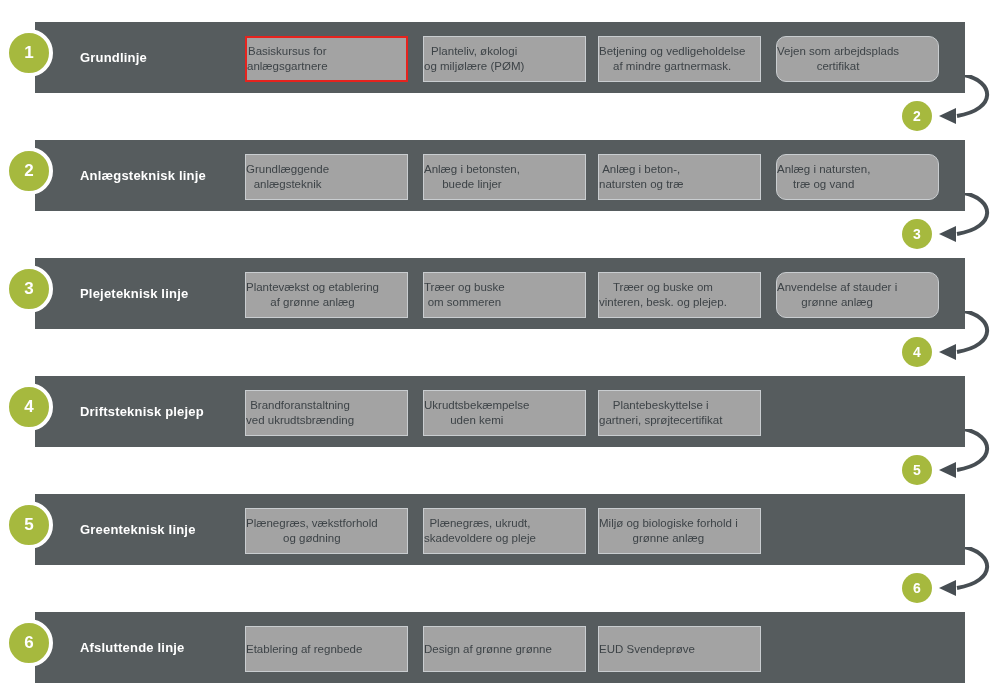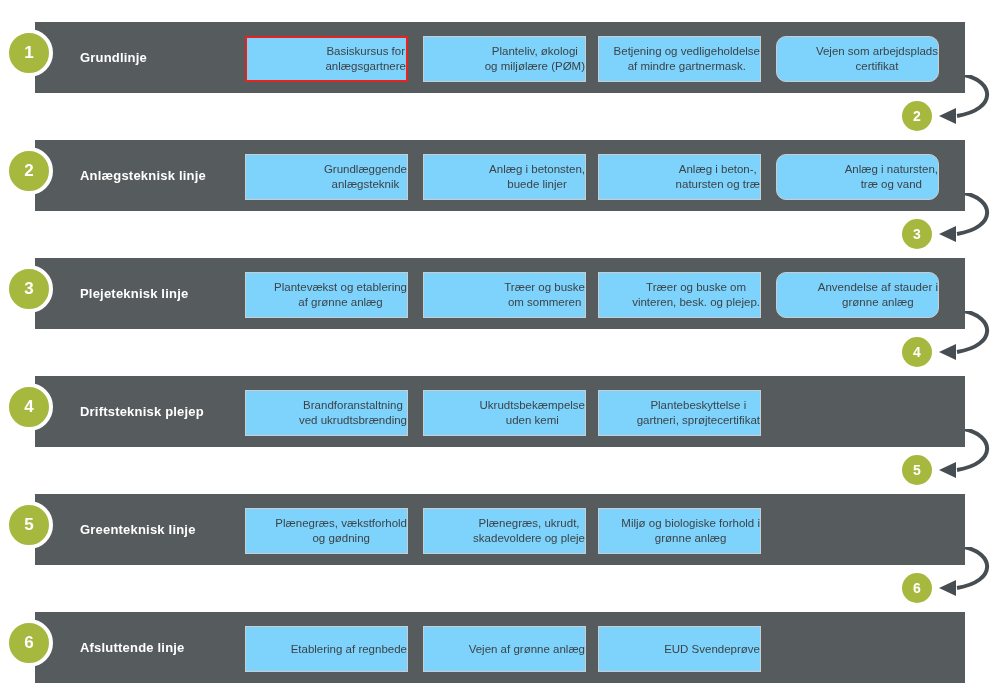--- a/index.html
+++ b/index.html
@@ -21,22 +21,22 @@
     background:var(--accent); border:4px solid #ffffff;
     display:flex; align-items:center; justify-content:center;
     color:#ffffff; font-weight:700; font-size:17px; z-index:3;
   }
   .row-title {
     position:absolute; left:80px; top:0; height:71px; display:flex; align-items:center;
     color:#ffffff; font-weight:700; font-size:13px; letter-spacing:0.2px; z-index:3;
   }
   .course-box {
     position:absolute; top:14px; width:163px; height:46px;
-    background:#7dd3fc; border:1px solid var(--boxborder);
-    display:flex; align-items:center; justify-content:flex-end;
+    background:#a3a3a3; border:1px solid var(--boxborder);
+    display:flex; align-items:center; justify-content:flex-start;
     text-align:center; z-index:3; cursor:pointer;
   }
   .course-box span { white-space:pre-line; font-size:11.5px; line-height:1.3; color:var(--boxtext); }
   .course-box.highlighted { border:2px solid var(--red); }
   .c1 { left:245px; } .c2 { left:423px; } .c3 { left:598px; } .c4 { left:776px;border-radius:10px; }
 
   .connector-arrow { position:absolute; left:930px; z-index:1; }
   .connector-circle {
     position:absolute; left:902px; width:30px; height:30px; border-radius:50%;
     background:var(--accent); color:#ffffff; font-weight:700; font-size:14px;
@@ -163,21 +163,21 @@
   <div class="row" style="top:612px">
     <div class="bar"></div>
     <div class="big-badge">
         <span>6</span>
       </div>
     <div class="row-title">Afsluttende linje</div>
     <div class="course-box c1">
         <span>Etablering af regnbede</span>
       </div>
     <div class="course-box c2">
-        <span>Vejen af grønne anlæg</span>
+        <span>Design af grønne grønne</span>
       </div>
     <div class="course-box c3">
         <span>EUD Svendeprøve</span>
       </div>
   </div>
 
   <svg class="connector-arrow" style="top:75px" width="70" height="52" viewBox="0 0 70 52">
     <path d="M34,0 C64,6 68,34 27,41" fill="none" stroke="var(--arrow)" stroke-width="4"></path>
     <polygon points="9,41 26,33 26,49" fill="var(--arrow)"></polygon>
   </svg>

